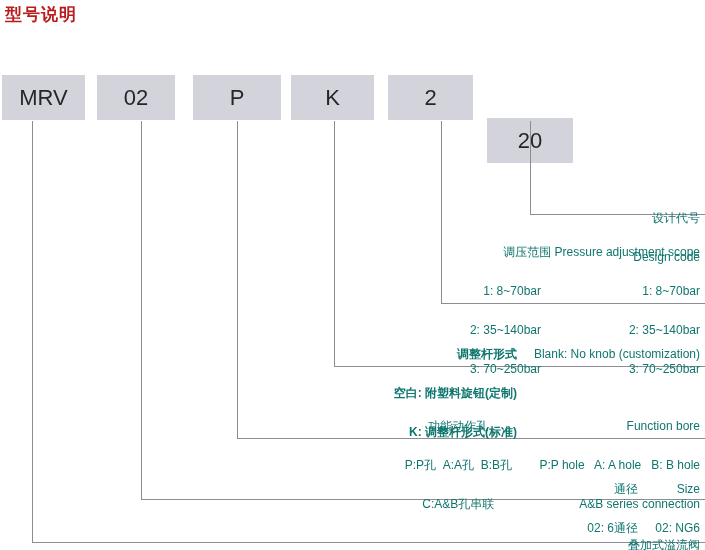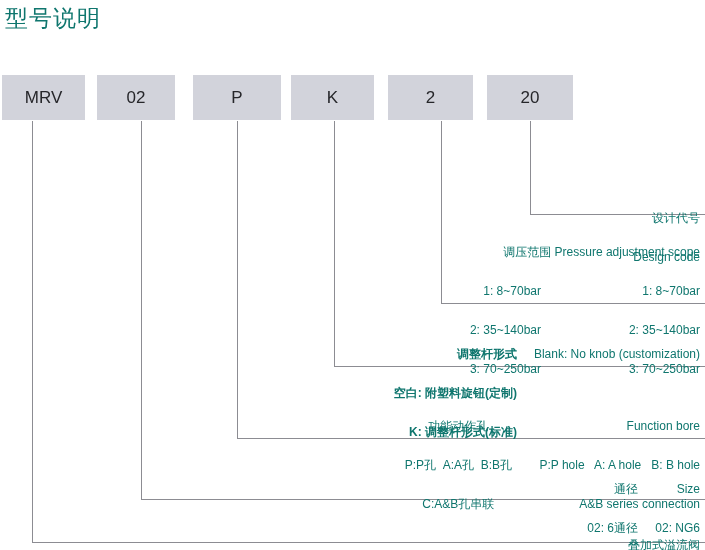--- a/index.html
+++ b/index.html
@@ -8,32 +8,32 @@
     width: 705px;
     height: 550px;
     background: #ffffff;
     font-family: "Liberation Sans", "DejaVu Sans", sans-serif;
     overflow: hidden;
   }
   .title {
     position: absolute;
     left: 5px;
     top: 3px;
-    font-size: 23px;
-    font-weight: normal;
-    color: #0f766e;
+    font-size: 17px;
+    font-weight: bold;
+    color: #b91c1c;
     letter-spacing: 1px;
   }
   .box {
     position: absolute;
     top: 75px;
     height: 45px;
     background: #d2d3db;
     color: #26262a;
-    font-size: 17px;
+    font-size: 22px;
     display: flex;
     align-items: center;
     justify-content: center;
   }
   .vline { position: absolute; width: 1px; background: #8c8c92; }
   .hline { position: absolute; height: 1px; background: #8c8c92; }
   .blk {
     position: absolute;
     text-align: right;
     font-size: 12px;
@@ -57,21 +57,21 @@
     </div>
   <div class="box" style="left:193px; width:88px;">
       <span>P</span>
     </div>
   <div class="box" style="left:291px; width:83px;">
       <span>K</span>
     </div>
   <div class="box" style="left:388px; width:85px;">
       <span>2</span>
     </div>
-  <div class="box" style="left:487px; width:86px;">
+  <div class="box" style="left:487px; width:86px;margin-top:43px;">
       <span>20</span>
     </div>
 
   <div class="vline" style="left:32px;  top:121px; height:421px;"></div>
   <div class="vline" style="left:141px; top:121px; height:378px;"></div>
   <div class="vline" style="left:237px; top:121px; height:317px;"></div>
   <div class="vline" style="left:334px; top:121px; height:245px;"></div>
   <div class="vline" style="left:441px; top:121px; height:182px;"></div>
   <div class="vline" style="left:530px; top:121px; height:93px;"></div>
 

